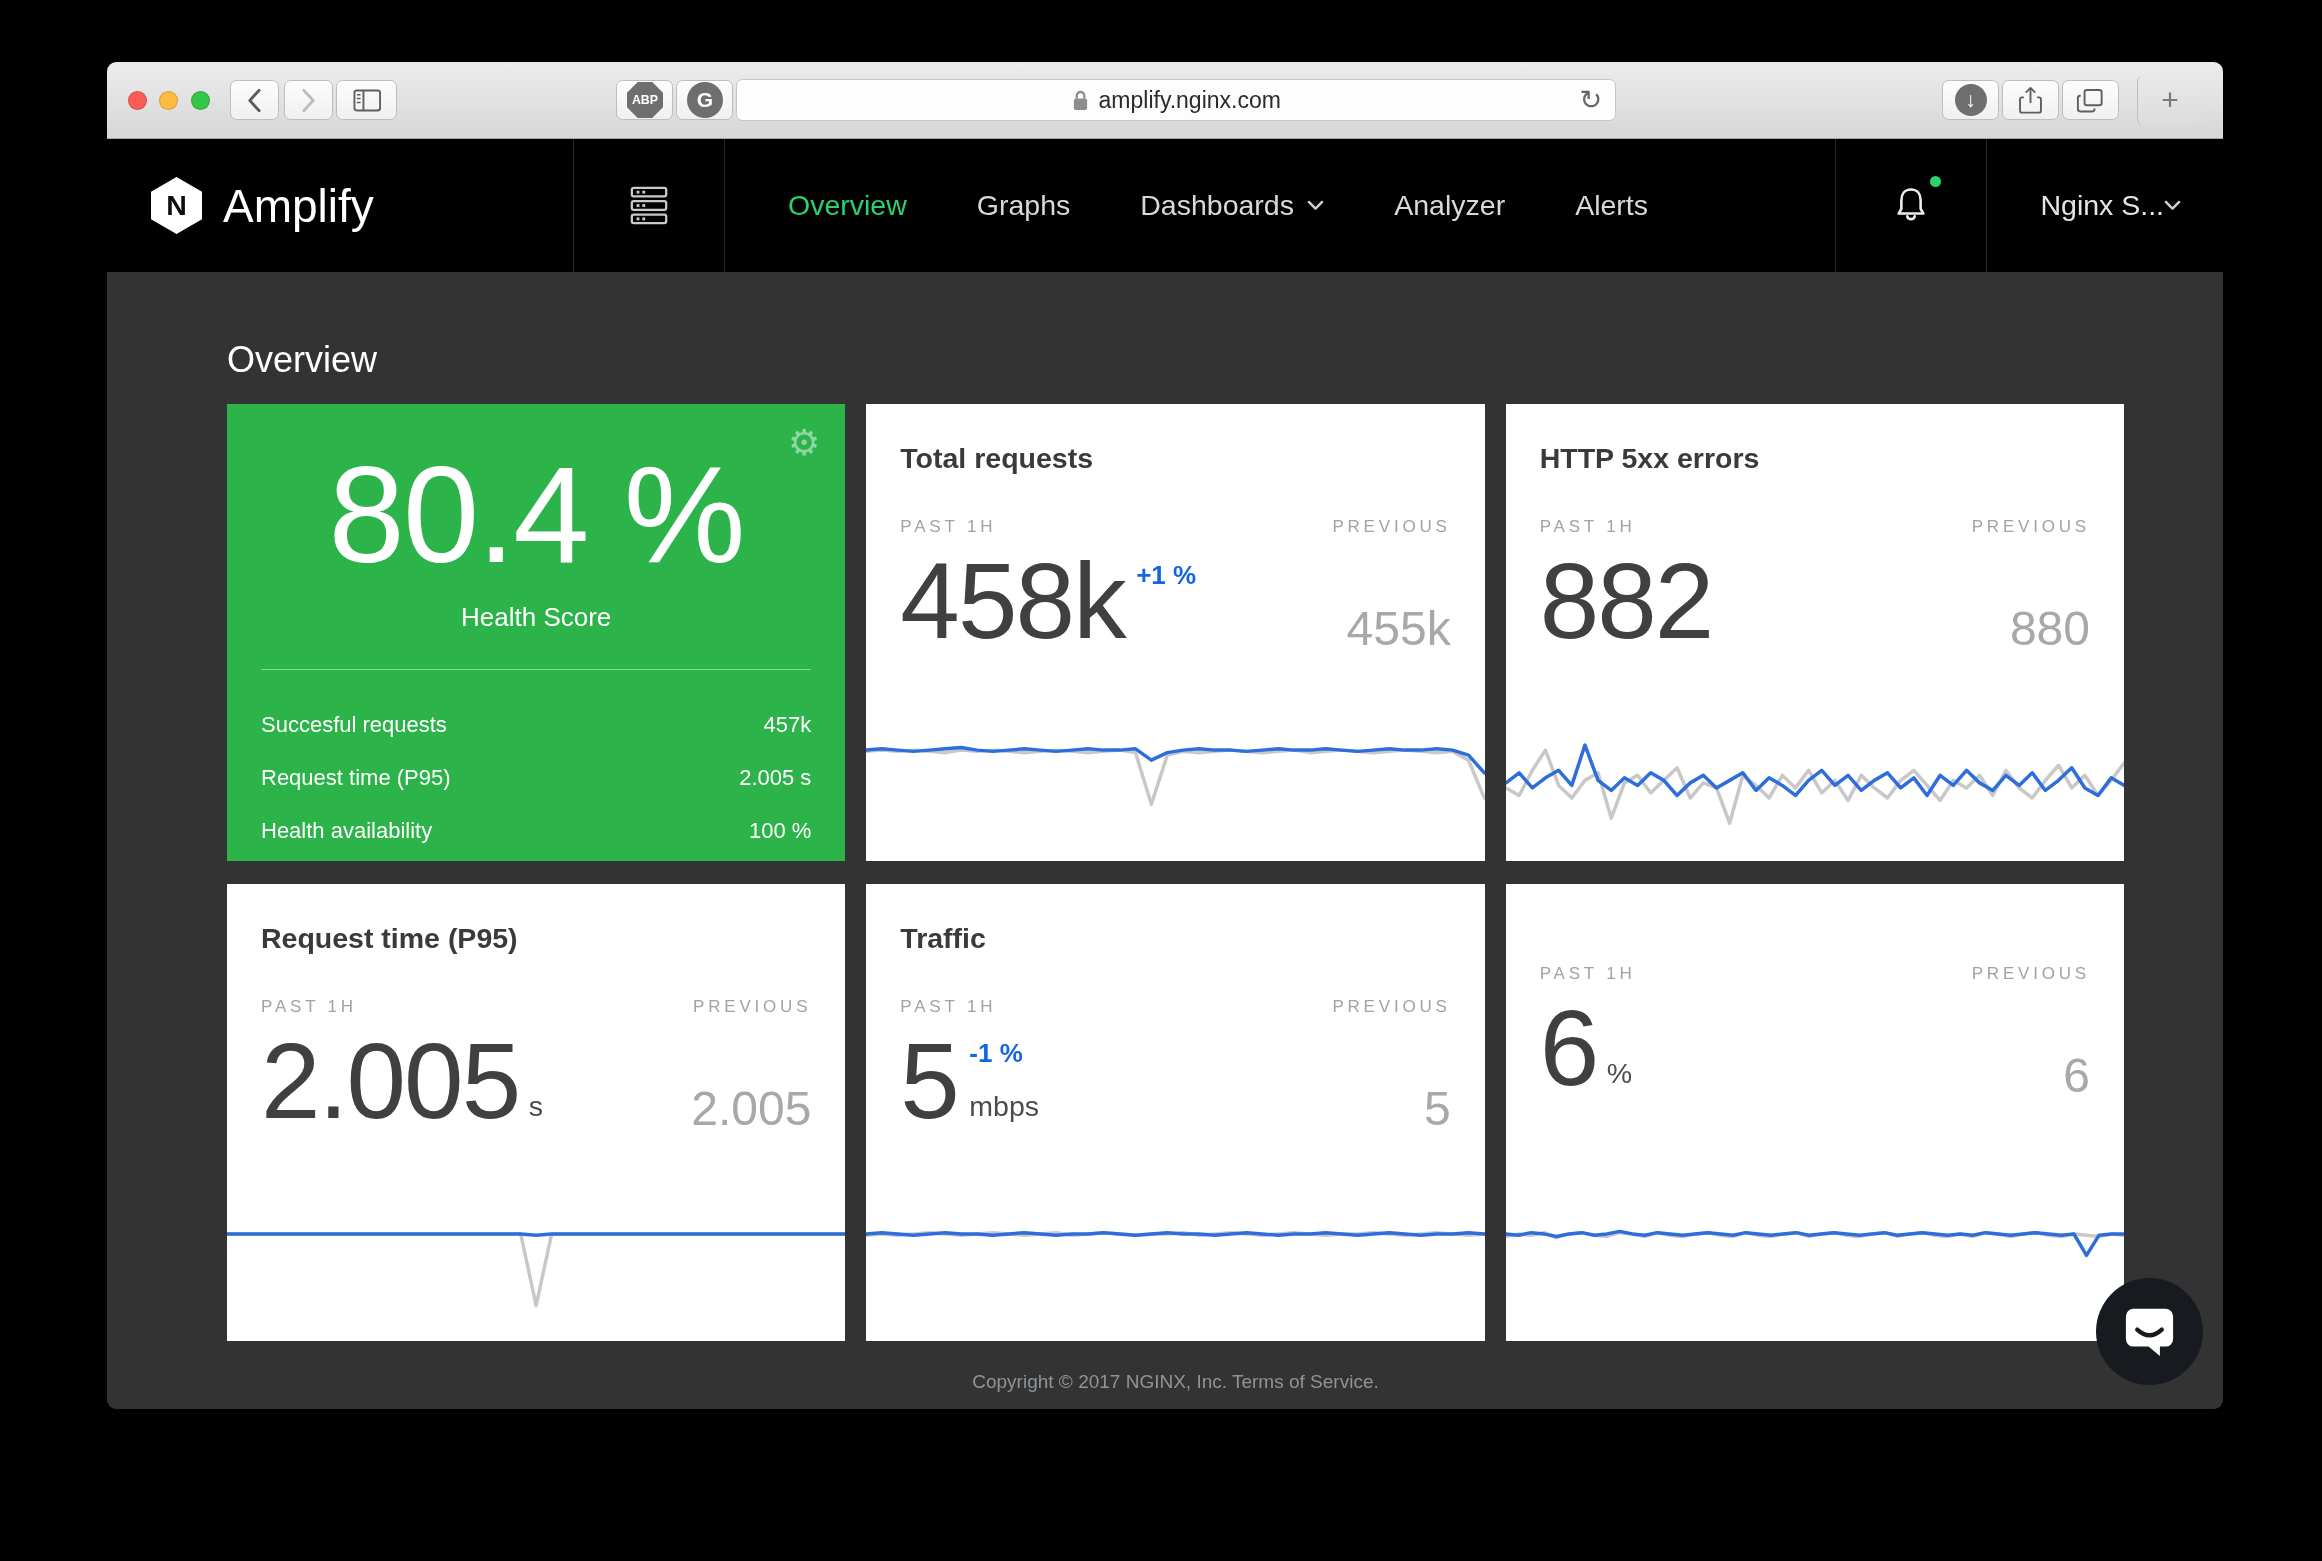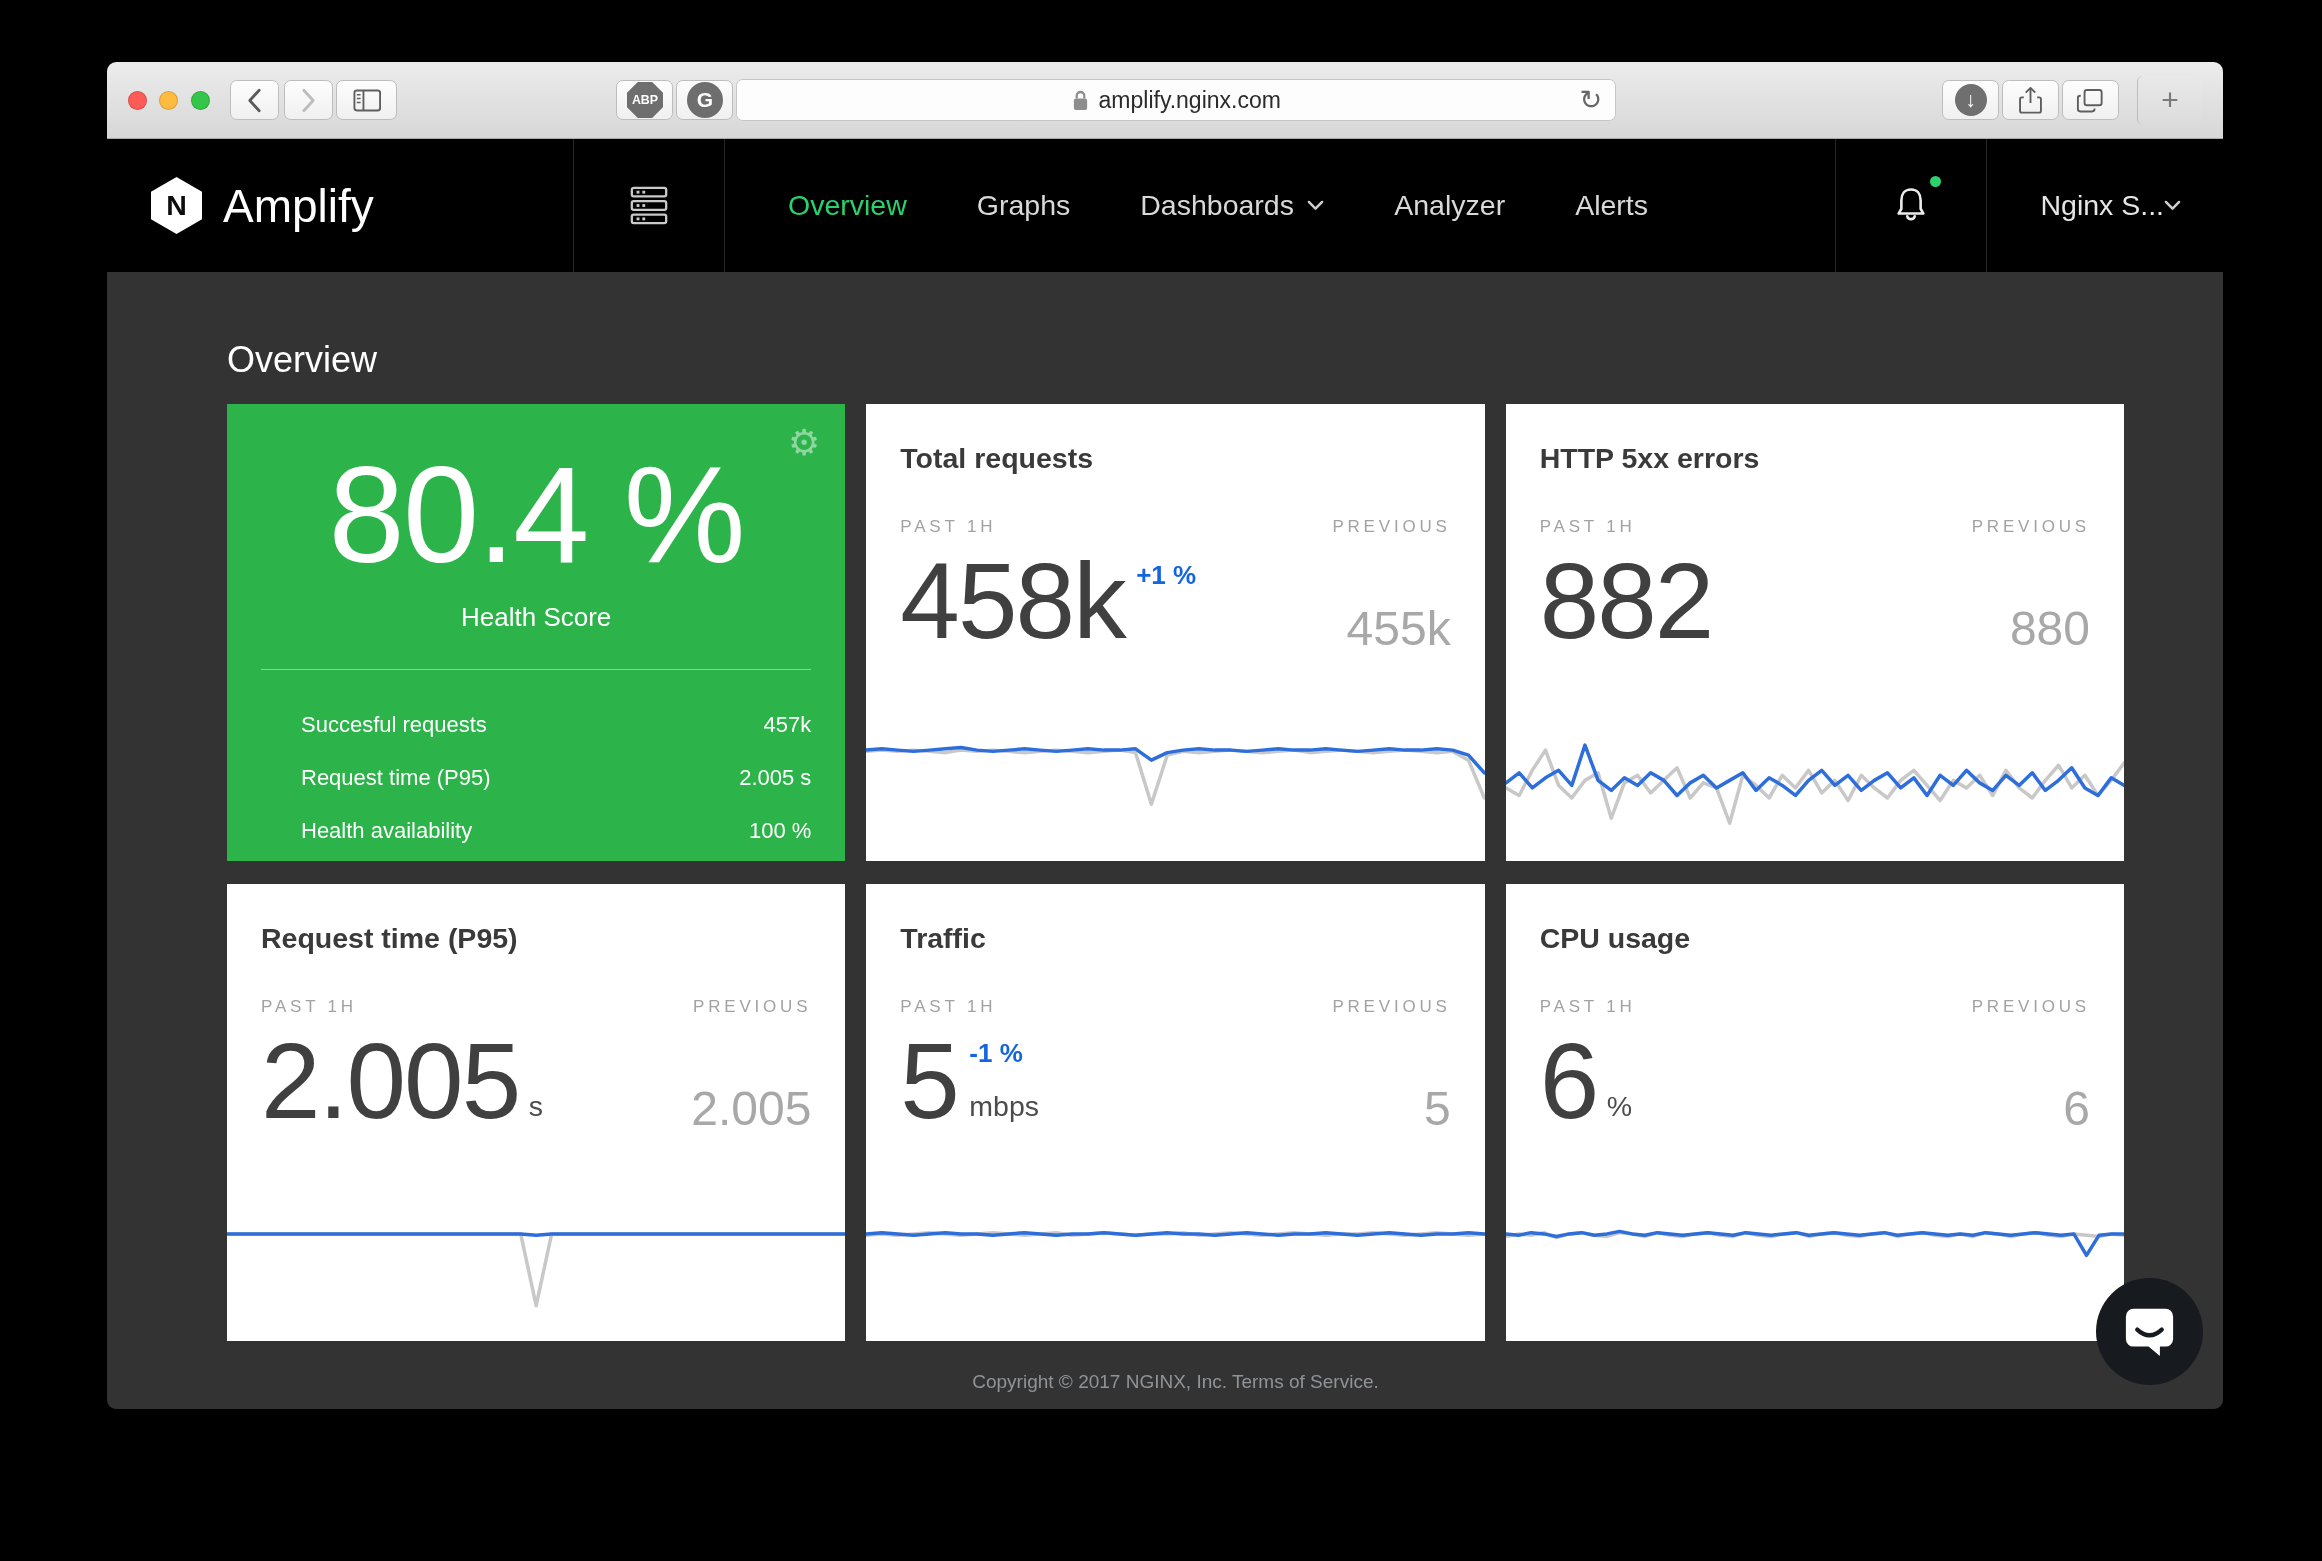--- a/index.html
+++ b/index.html
@@ -63,21 +63,21 @@
   .prev{margin-left:auto;font-size:48px;color:#a8a8a8;line-height:.9;}
   .sparkline{position:absolute;left:0;right:0;bottom:0;width:100%;height:126px;display:block;}
 
   
   .health{background:var(--green);color:#fff;position:relative;}
   .gear{position:absolute;top:21px;right:25px;font-size:36px;color:#8fd6a0;line-height:1;}
   .score{margin-top:42px;text-align:center;font-size:137px;line-height:1;letter-spacing:-1.9px;}
   .scorelabel{margin-top:19px;text-align:center;font-size:26px;}
   .hdivider{height:1px;background:rgba(255,255,255,.45);margin:36px 34px 0;}
   .hrows{padding:42px 34px 0;}
-  .hrow{display:flex;justify-content:space-between;font-size:22px;margin-bottom:27px;margin-left:40px;}
+  .hrow{display:flex;justify-content:space-between;font-size:22px;margin-bottom:27px;}
 
   .footer{text-align:center;font-size:19px;color:#8f9499;padding-top:30px;}
 
   .intercom{position:absolute;right:20px;bottom:24px;width:107px;height:107px;border-radius:50%;background:#171a1f;display:flex;align-items:center;justify-content:center;}
 
   svg.icon{display:block;}
 </style>
 </head>
 <body>
 
@@ -308,21 +308,20 @@
             </div>
           </div>
           <svg class="sparkline" viewBox="0 0 100 100" preserveAspectRatio="none">
               <polyline points="0.00,16.00 2.56,15.00 5.13,16.00 7.69,15.00 10.26,14.00 12.82,15.00 15.38,16.00 17.95,15.00 20.51,14.00 23.08,15.00 25.64,16.00 28.21,15.00 30.77,14.00 33.33,16.00 35.90,15.00 38.46,14.00 41.03,15.00 43.59,16.00 46.15,15.00 48.72,15.00 51.28,14.00 53.85,16.00 56.41,15.00 58.97,14.00 61.54,15.00 64.10,16.00 66.67,15.00 69.23,14.00 71.79,15.00 74.36,16.00 76.92,15.00 79.49,15.00 82.05,14.00 84.62,15.00 87.18,16.00 89.74,15.00 92.31,14.00 94.87,15.00 97.44,16.00 100.00,15.00" fill="none" stroke="#c8c8c8" stroke-width="3.5" vector-effect="non-scaling-stroke" stroke-linejoin="round" stroke-linecap="round"></polyline>
               <polyline points="0.00,15.00 2.56,14.00 5.13,15.00 7.69,16.00 10.26,15.00 12.82,14.00 15.38,15.00 17.95,15.00 20.51,16.00 23.08,15.00 25.64,14.00 28.21,15.00 30.77,16.00 33.33,15.00 35.90,15.00 38.46,14.00 41.03,15.00 43.59,16.00 46.15,15.00 48.72,14.00 51.28,15.00 53.85,15.00 56.41,16.00 58.97,15.00 61.54,14.00 64.10,15.00 66.67,16.00 69.23,15.00 71.79,15.00 74.36,14.00 76.92,15.00 79.49,16.00 82.05,15.00 84.62,14.00 87.18,15.00 89.74,16.00 92.31,15.00 94.87,15.00 97.44,14.00 100.00,15.00" fill="none" stroke="#2e6edb" stroke-width="3.5" vector-effect="non-scaling-stroke" stroke-linejoin="round" stroke-linecap="round"></polyline>
             </svg>
         </div>
 
         <div class="card">
           <div class="inner">
-            <div class="cardtitle">CPU usage</div>
             <div class="labels">
                 <span>PAST 1H</span>
                 <span>PREVIOUS</span>
               </div>
             <div class="valuerow">
               <span class="big">6</span>
               <span class="unit">%</span>
               <span class="prev">6</span>
             </div>
           </div>

